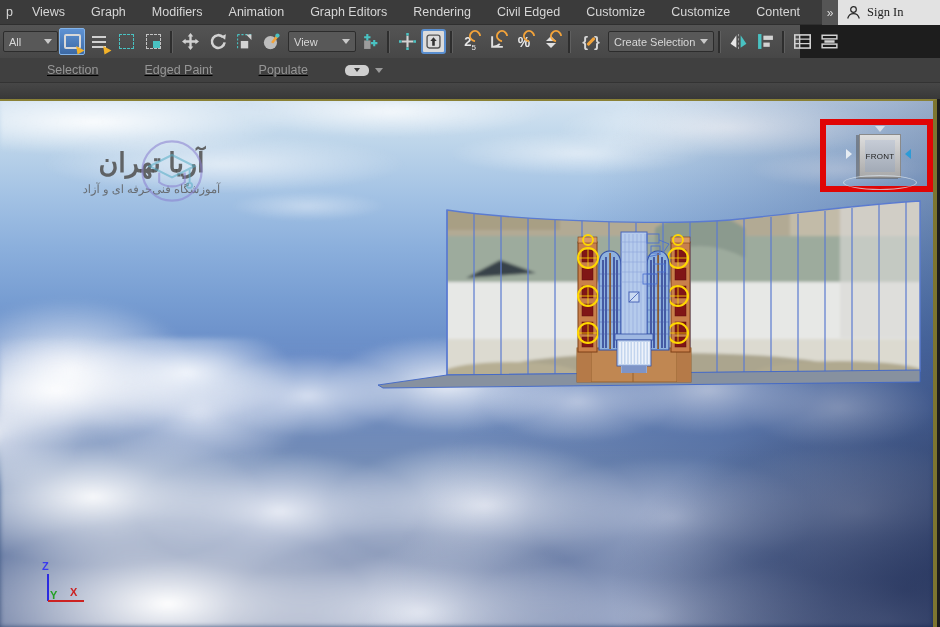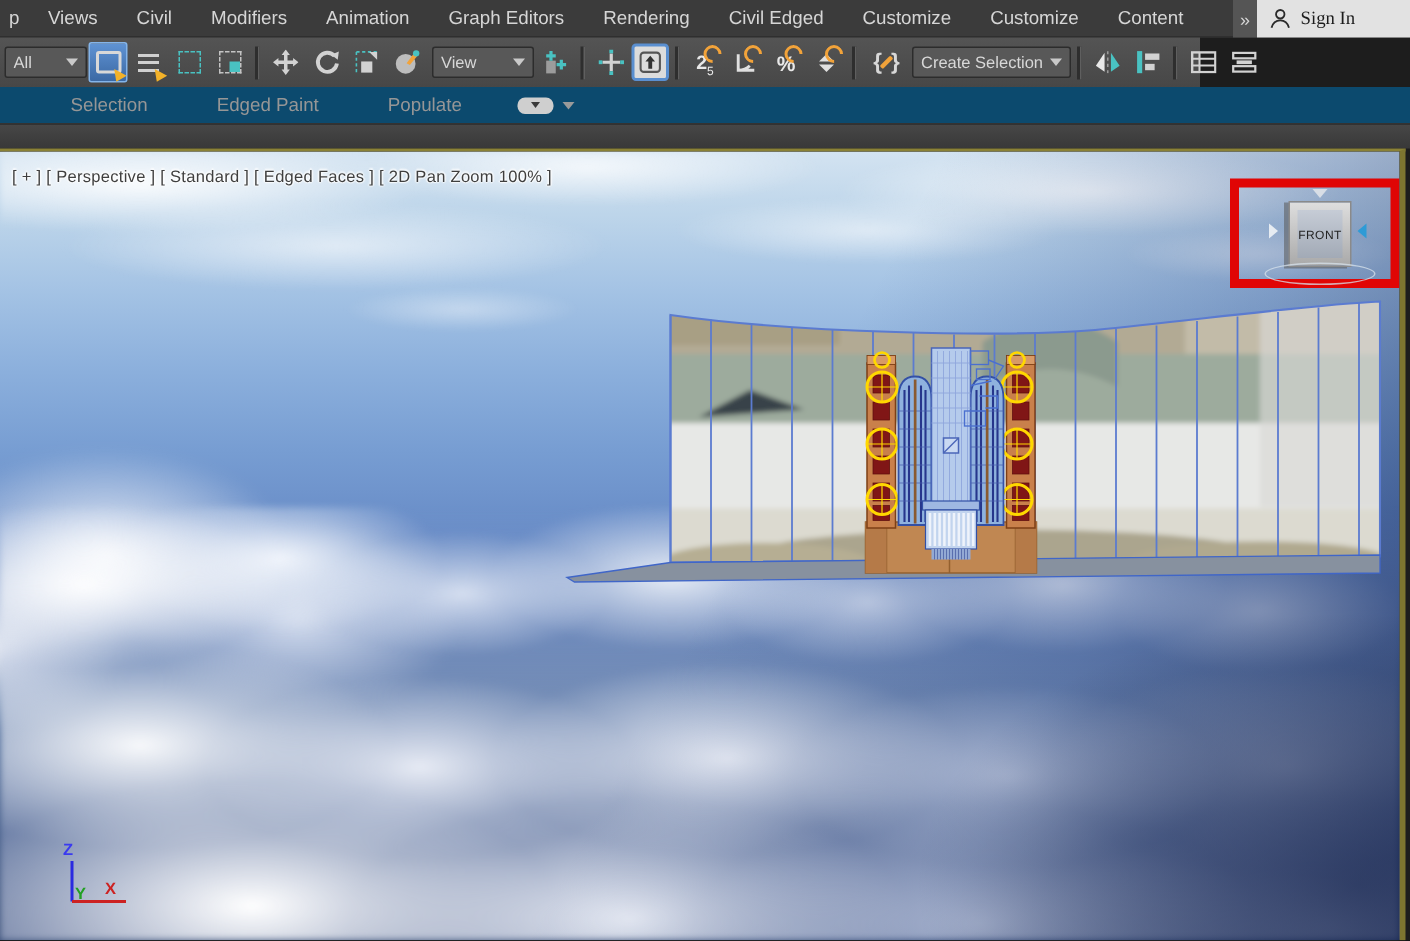--- a/index.html
+++ b/index.html
@@ -42,22 +42,22 @@
   .snapnum{color:#e8e8e8;font-size:13px;font-weight:bold;line-height:1;}
   .snapsub{color:#e8e8e8;font-size:8px;align-self:flex-end;margin-bottom:2px;}
   .pct{color:#e8e8e8;font-size:14px;font-weight:bold;}
   .brace{color:#d8d8d8;font-size:15px;font-weight:bold;}
   .pencil{width:10px;height:3px;background:#f2a33a;transform:rotate(-45deg);margin:0 -2px;border-radius:1px;}
   .spin{display:flex;flex-direction:column;gap:2px;}
   .spin i{width:0;height:0;border-left:5px solid transparent;border-right:5px solid transparent;}
   .spin i.up{border-bottom:5px solid #e0e0e0;}
   .spin i.dn{border-top:5px solid #e0e0e0;}
   
-  .ribbon-tabs{position:absolute;left:0;top:58px;width:940px;height:24px;background:#0c4a6e;
-               display:flex;align-items:center;padding-left:24px;box-sizing:border-box;}
+  .ribbon-tabs{position:absolute;left:0;top:58px;width:940px;height:24px;background:#404040;
+               display:flex;align-items:center;padding-left:24px;box-sizing:border-box;text-decoration:underline;}
   .rtab{color:#969696;font-size:12.5px;padding:0 23px;line-height:24px;white-space:nowrap;}
   .rib-min{display:flex;align-items:center;gap:6px;margin-left:14px;}
   .rib-pill{width:24px;height:11px;background:#cfcfcf;border-radius:5px;display:flex;
             align-items:center;justify-content:center;}
   .rib-pill i{width:0;height:0;border-left:3.5px solid transparent;border-right:3.5px solid transparent;
               border-top:4.5px solid #3a3a3a;}
   .rib-caret{width:0;height:0;border-left:4px solid transparent;border-right:4px solid transparent;
              border-top:5px solid #9a9a9a;}
   .ribbon-body{position:absolute;left:0;top:82px;width:940px;height:17px;
                background:linear-gradient(#474747,#383838);border-top:1px solid #333;box-sizing:border-box;}
@@ -133,21 +133,21 @@
   .axis text{font-size:11px;font-weight:bold;font-family:"Liberation Sans",sans-serif;}
 </style>
 </head>
 <body>
 
 <div class="app">
 
   <div class="menubar">
     <span class="menu-item">p</span>
     <span class="menu-item">Views</span>
-    <span class="menu-item">Civil</span>
+    <span class="menu-item">Graph</span>
     <span class="menu-item">Modifiers</span>
     <span class="menu-item">Animation</span>
     <span class="menu-item">Graph Editors</span>
     <span class="menu-item">Rendering</span>
     <span class="menu-item">Civil Edged</span>
     <span class="menu-item">Customize</span>
     <span class="menu-item">Customize</span>
     <span class="menu-item">Content</span>
     <div class="menu-overflow">»</div>
     <div class="signin">
@@ -429,22 +429,32 @@
         <g stroke="#eef3fb" stroke-width="1.7">
           <path d="M45,112 V134 M48.2,112 V134 M51.4,112 V134 M54.6,112 V134 M57.8,112 V134 M61,112 V134 M64.2,112 V134 M67.4,112 V134 M70.6,112 V134 M73.8,112 V134"></path>
         </g>
         <rect x="46" y="136" width="26" height="7" fill="#93a9d4"></rect>
         <g stroke="#5a6fae" stroke-width=".7">
           <path d="M48,136 V143 M50,136 V143 M52,136 V143 M54,136 V143 M56,136 V143 M58,136 V143 M60,136 V143 M62,136 V143 M64,136 V143 M66,136 V143 M68,136 V143 M70,136 V143"></path>
         </g>
       </g>
     </svg>
 
-    <div class="vp-label">[ + ] [ Perspective ] [ Standard ] [ Edged Faces ] [ 2D Pan Zoom 100% ]</div>
-
+
+    <div class="watermark">
+      <div class="wm-title">آریا تهران</div>
+      <div class="wm-sub">آموزشگاه فنی‌حرفه ای و آزاد</div>
+      <svg class="wm-logo" viewBox="0 0 40 40">
+        <circle cx="20" cy="20" r="18.5" fill="none" stroke="#8a7fd0" stroke-width="1.4"></circle>
+        <path d="M6 17l14-7 14 7-14 7z" fill="none" stroke="#57aec6" stroke-width="1.3"></path>
+        <path d="M12 21v6c4.5 3.5 11.5 3.5 16 0v-6" fill="none" stroke="#8a7fd0" stroke-width="1.3"></path>
+        <path d="M31 18v9" stroke="#57aec6" stroke-width="1.2"></path>
+          <circle cx="31" cy="29" r="1.6" fill="none" stroke="#57aec6" stroke-width="1.1"></circle>
+      </svg>
+    </div>
 
     <div class="vc-box">
       <div class="vc-cube">
         <div class="vc-face">
           <span>FRONT</span>
         </div>
       </div>
       <i class="vc-arrow vc-up"></i>
       <i class="vc-arrow vc-left"></i>
       <i class="vc-arrow vc-right"></i>

